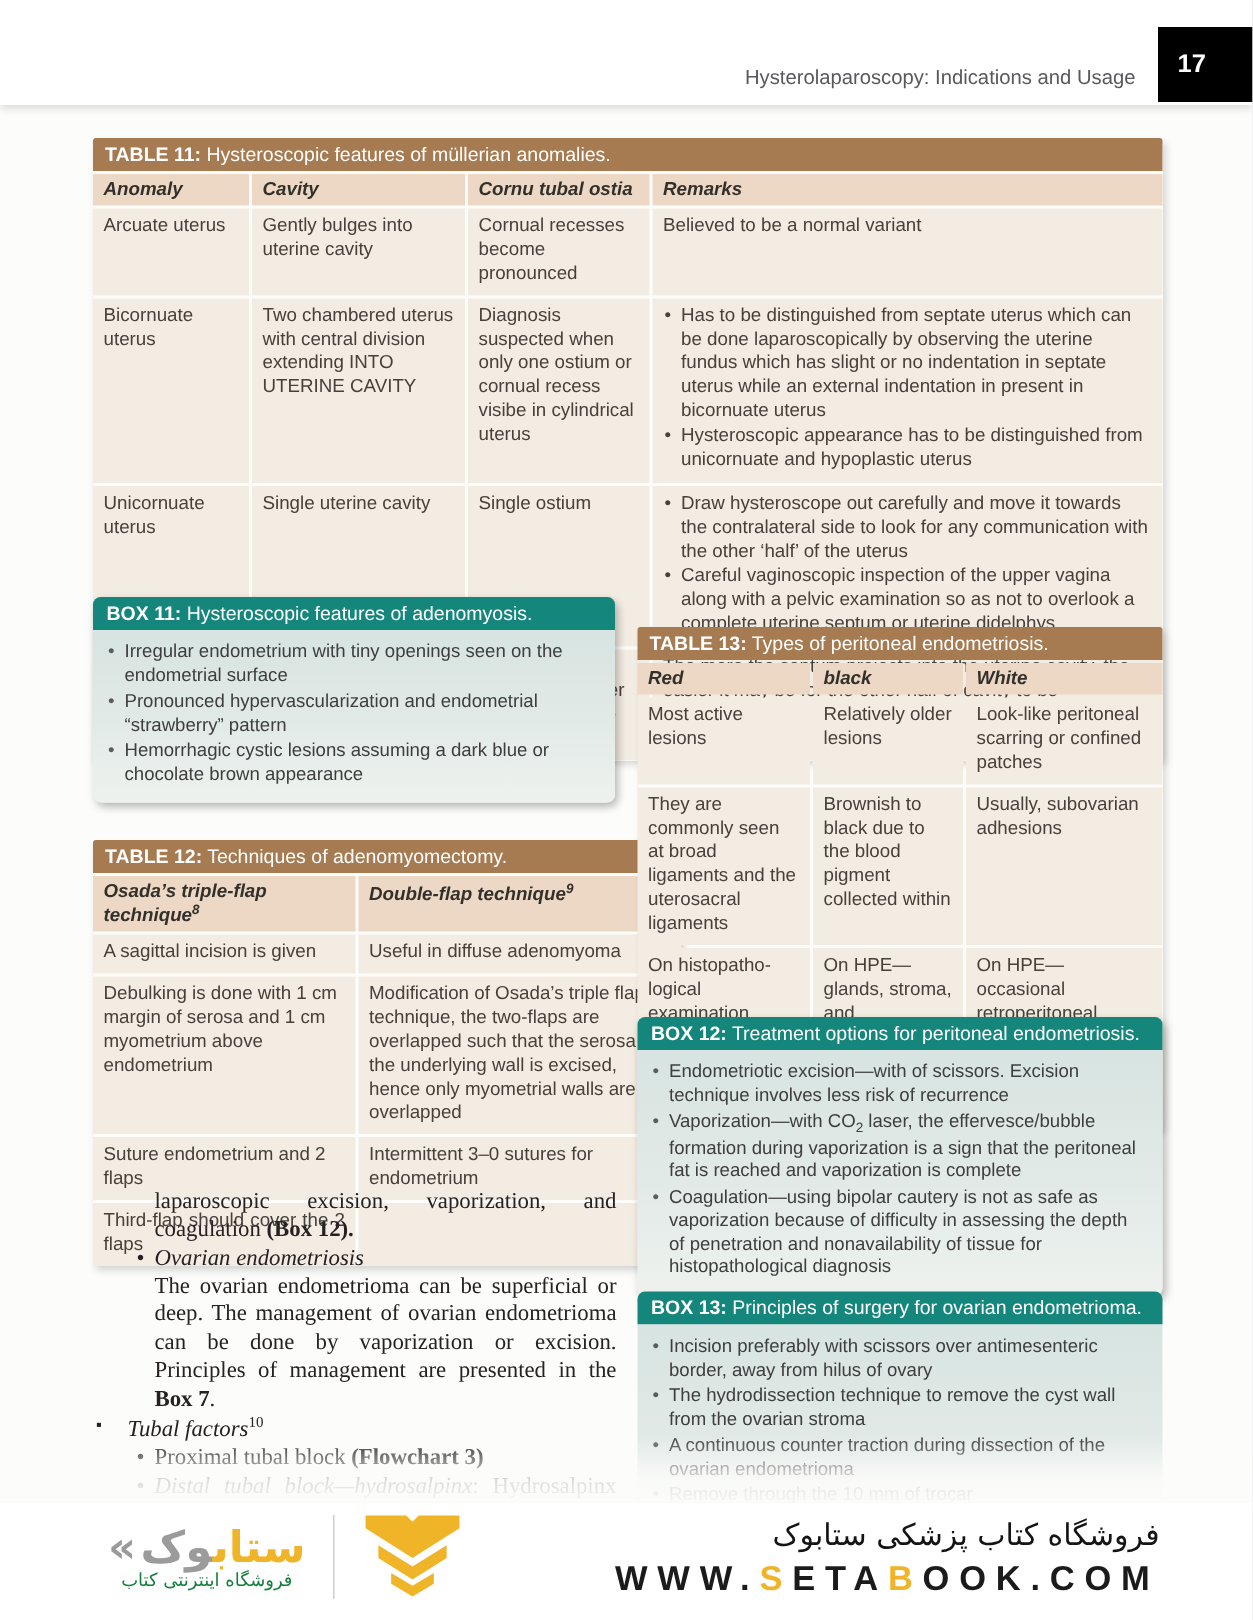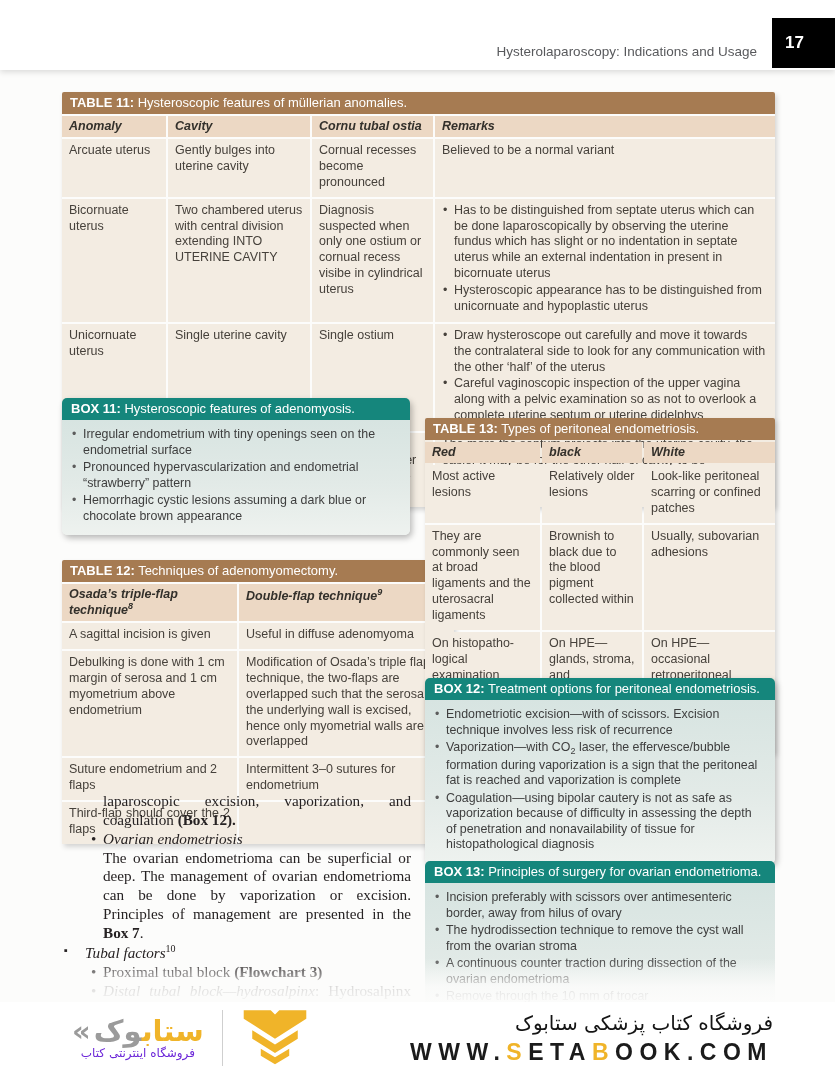--- a/index.html
+++ b/index.html
@@ -61,21 +61,21 @@
     background:linear-gradient(180deg, rgba(252,252,251,0) 0%, rgba(252,252,251,.85) 60%, #fcfcfb 100%); }
   .footer { position:absolute; left:0; top:1002px; width:835px; height:78px; z-index:6;
     background:#ffffff; display:flex; align-items:center; justify-content:space-between;
     padding:0 62px 6px 72px; }
   .logo-left { display:flex; align-items:center; }
   .logo-words { text-align:center; }
   .wordmark { font-family:"DejaVu Sans", sans-serif; font-weight:bold; font-size:29px; line-height:1.05; }
   .wm-chev { color:#9b9b9b; letter-spacing:-2px; margin-right:3px; }
   .wm-y { color:#f0b429; }
   .wm-g { color:#9b9b9b; }
-  .logo-caption { font-family:"DejaVu Sans", sans-serif; font-size:12px; color:#6d28d9; margin-top:0; }
+  .logo-caption { font-family:"DejaVu Sans", sans-serif; font-size:12px; color:#15803d; margin-top:0; }
   .vline { width:1px; height:56px; background:#cfcfcf; margin:0 15px 0 18px; }
   .logo-right { text-align:right; }
   .tagline { font-family:"DejaVu Sans", sans-serif; font-size:20px; color:#141414; margin-bottom:4px; }
   .url { font-size:23px; font-weight:bold; letter-spacing:6.5px; color:#1b1b1b; white-space:nowrap; }
   .url .y { color:#f0b429; }
 </style>
 </head>
 <body>
 
 <div class="page">

